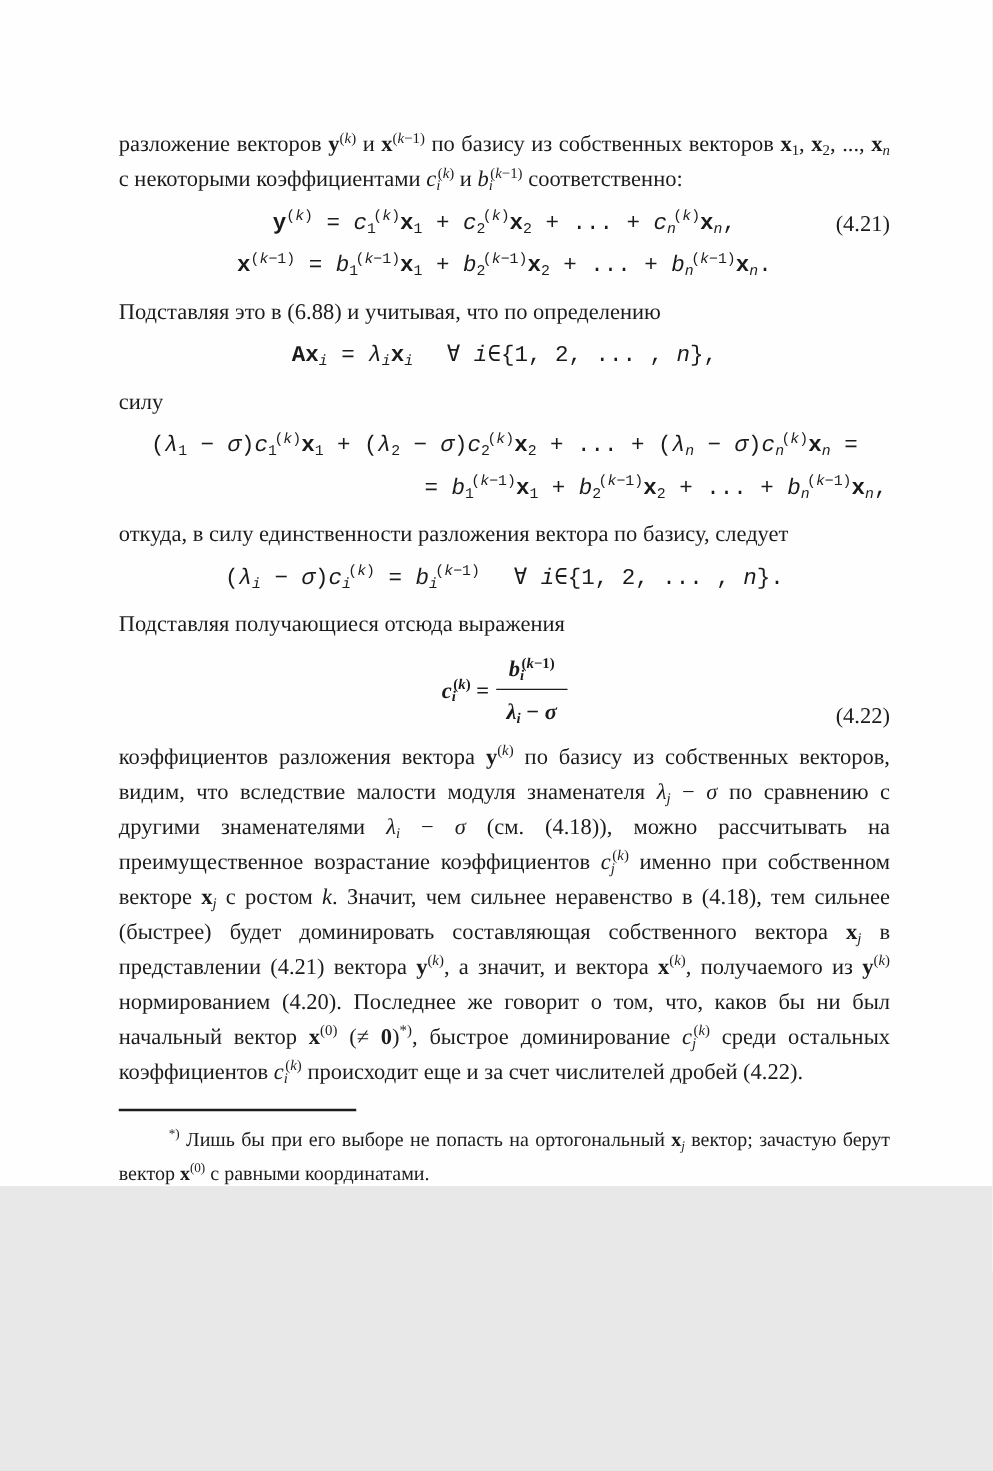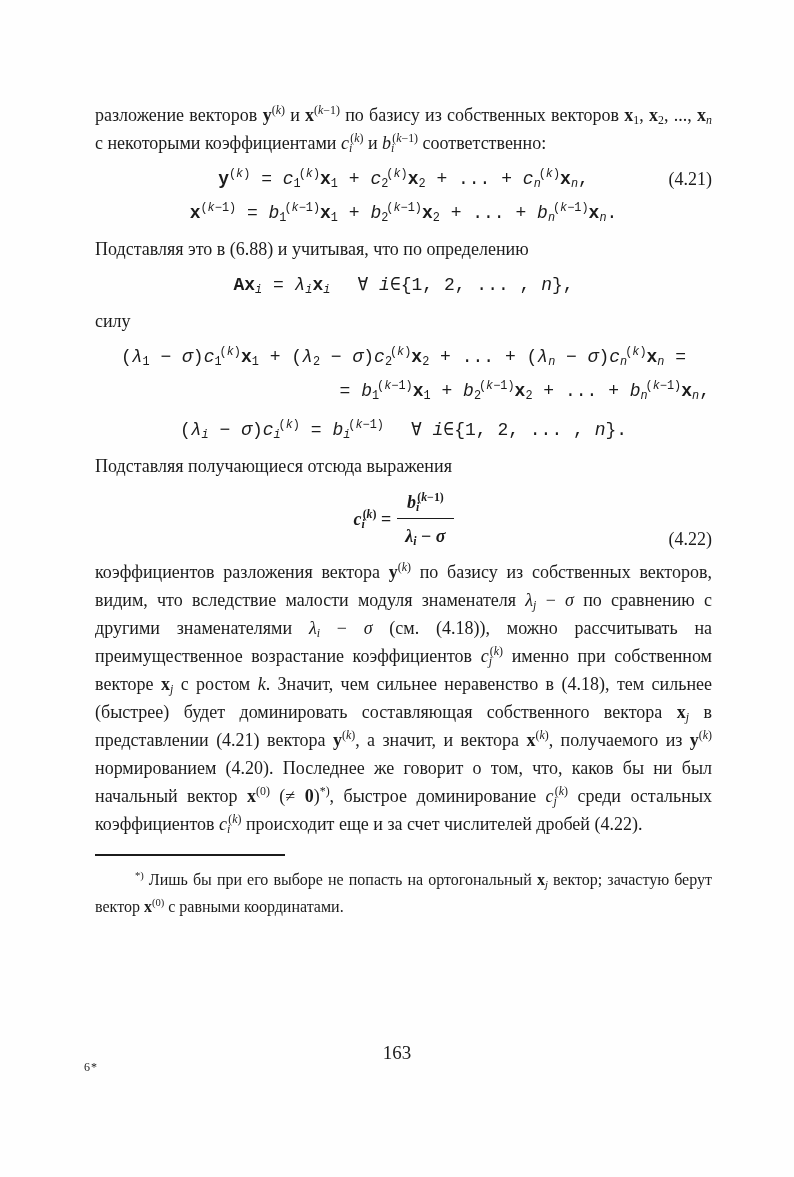--- a/index.html
+++ b/index.html
@@ -1,18 +1,18 @@
 <!DOCTYPE html>
 <html><head>
 <meta charset="utf-8">
 <style>
   html,body{margin:0;padding:0;background:#e8e8e8;}
   .page{
     position:relative;
-    width:794px;height:1177px;
+    width:794px;height:949px;
     margin:0 auto;
     background:#fefefe;
     color:#1b1b1b;
     font-family:"Liberation Serif","DejaVu Serif",serif;
     overflow:hidden;
   }
   .content{
     position:absolute;
     left:95px;top:101px;width:617px;
     font-size:18px;
@@ -106,20 +106,21 @@
       <div class="eq-line"><b>Ax</b><sub><i>i</i></sub> = <i>λ</i><sub><i>i</i></sub><b>x</b><sub><i>i</i></sub>  ∀ <i>i</i>∈{1, 2, ... , <i>n</i>},</div>
     </div>
 
     <p class="body">силу</p>
 
     <div class="eq">
       <div class="eq-line">(<i>λ</i><sub>1</sub> − <i>σ</i>)<i>c</i><sub>1</sub><sup>(<i>k</i>)</sup><b>x</b><sub>1</sub> + (<i>λ</i><sub>2</sub> − <i>σ</i>)<i>c</i><sub>2</sub><sup>(<i>k</i>)</sup><b>x</b><sub>2</sub> + ... + (<i>λ</i><sub><i>n</i></sub> − <i>σ</i>)<i>c</i><sub><i>n</i></sub><sup>(<i>k</i>)</sup><b>x</b><sub><i>n</i></sub> =</div>
       <div class="eq-line align-right">= <i>b</i><sub>1</sub><sup>(<i>k</i>−1)</sup><b>x</b><sub>1</sub> + <i>b</i><sub>2</sub><sup>(<i>k</i>−1)</sup><b>x</b><sub>2</sub> + ... + <i>b</i><sub><i>n</i></sub><sup>(<i>k</i>−1)</sup><b>x</b><sub><i>n</i></sub>,</div>
     </div>
 
+    <p class="body">откуда, в силу единственности разложения вектора по базису, следует</p>
 
     <div class="eq">
       <div class="eq-line">(<i>λ</i><sub><i>i</i></sub> − <i>σ</i>)<i>c</i><sub><i>i</i></sub><sup>(<i>k</i>)</sup> = <i>b</i><sub><i>i</i></sub><sup>(<i>k</i>−1)</sup>  ∀ <i>i</i>∈{1, 2, ... , <i>n</i>}.</div>
     </div>
 
     <p class="body">Подставляя получающиеся отсюда выражения</p>
 
     <div class="eq">
       <span class="eq-frac-row">
         <span><i>c</i><sub><i>i</i></sub><sup>(<i>k</i>)</sup> =</span>

